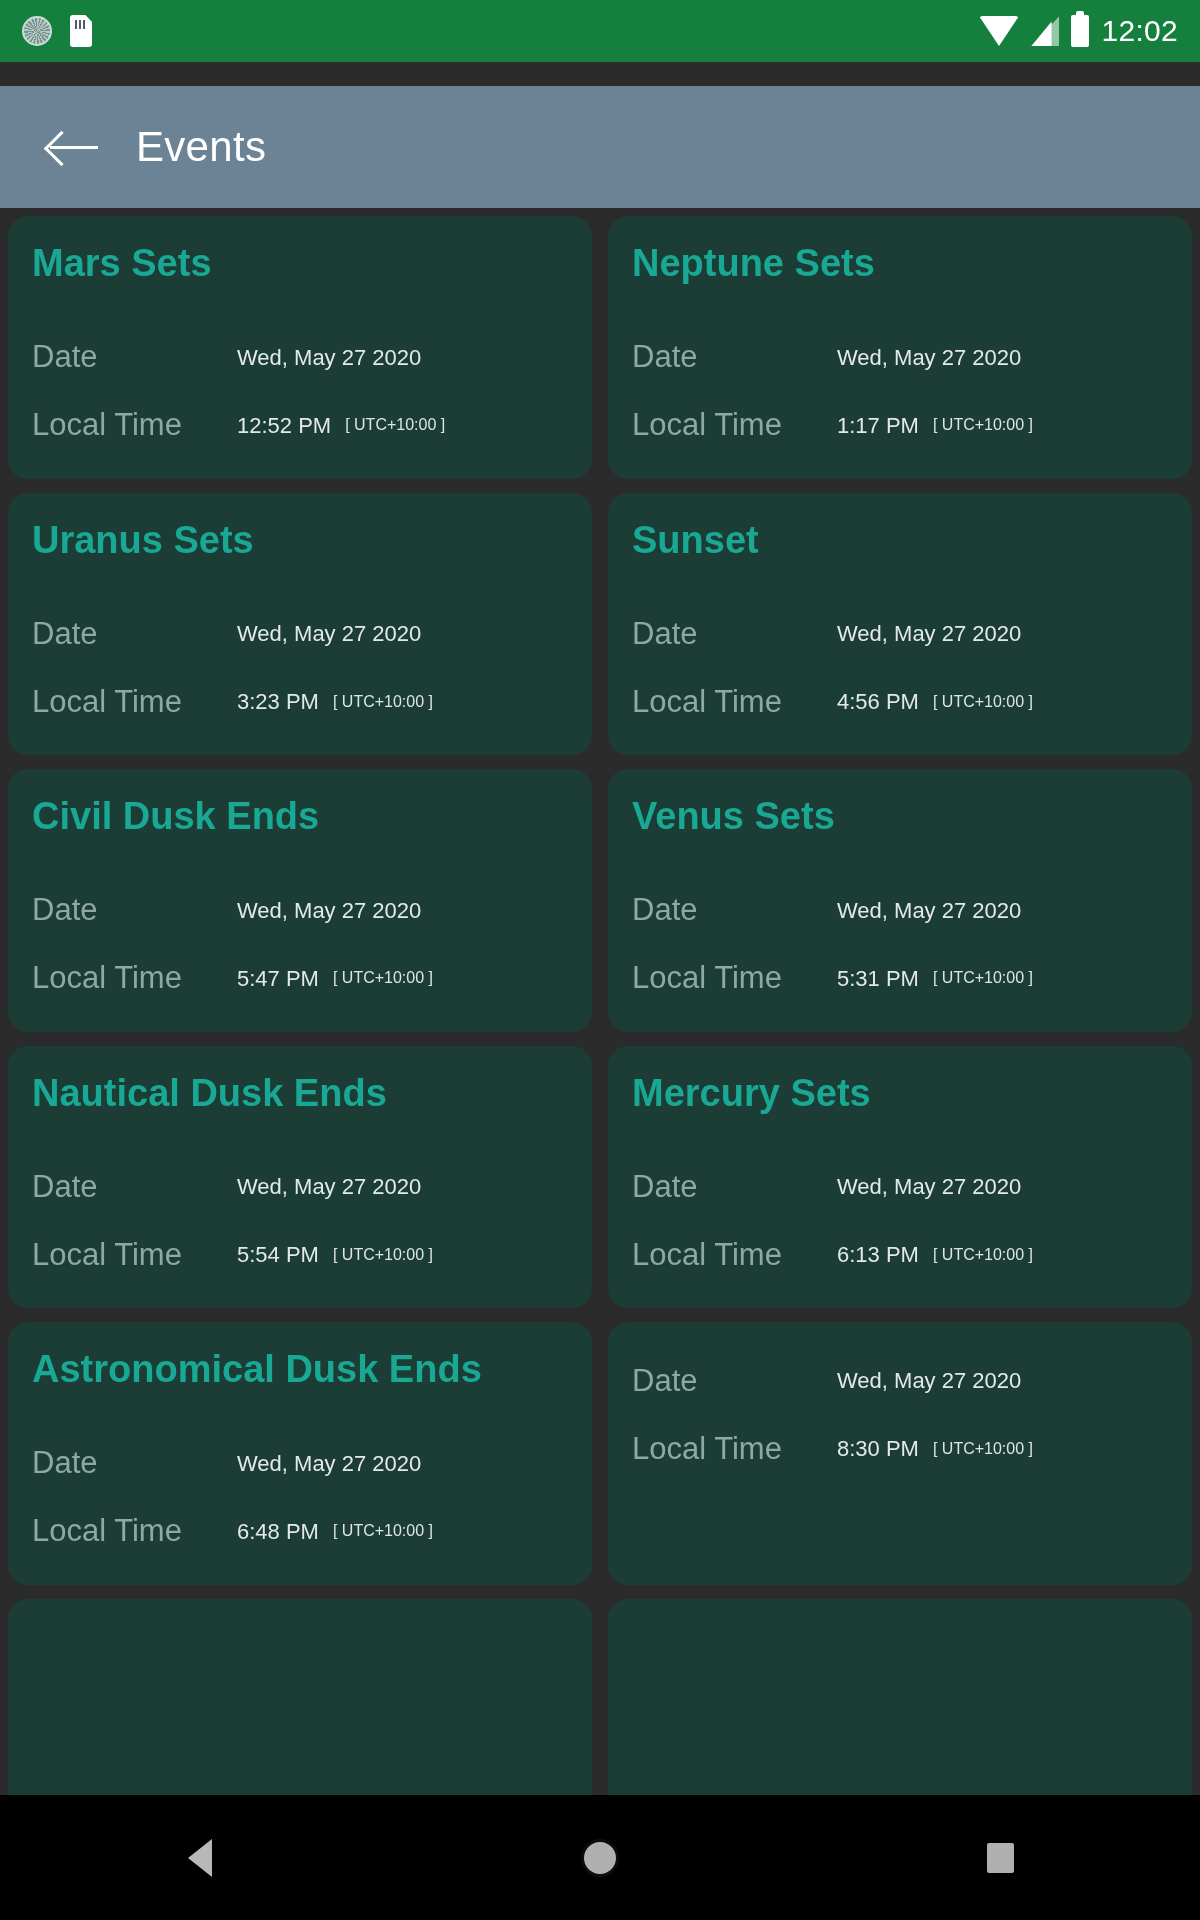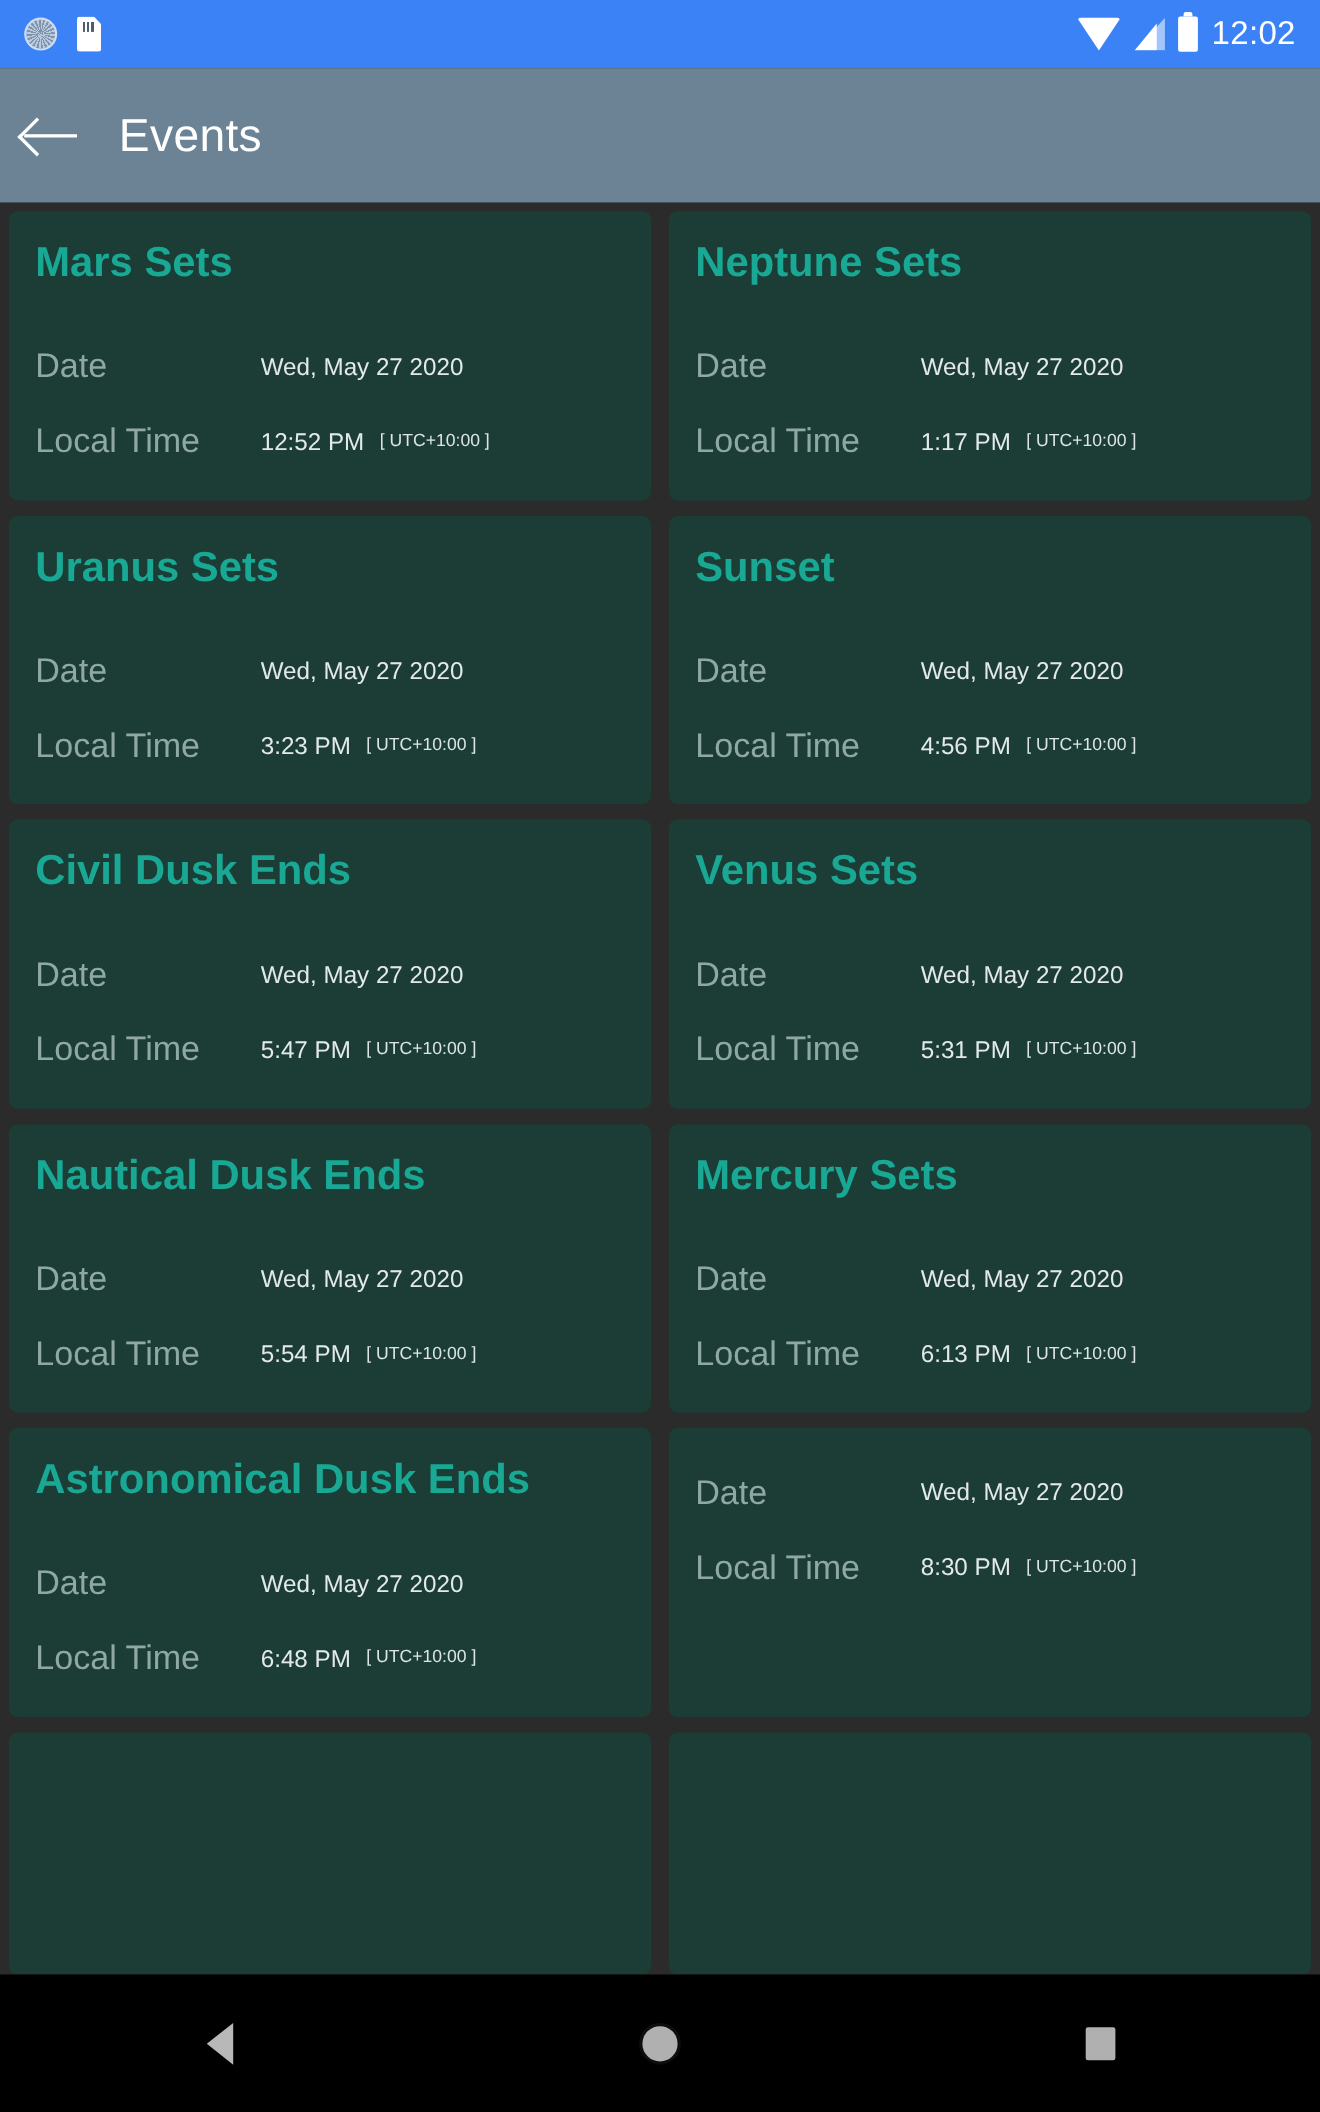--- a/index.html
+++ b/index.html
@@ -6,21 +6,21 @@
   html, body {
     width: 1200px; height: 1920px;
     background: #2b2b2b;
     font-family: "Liberation Sans", sans-serif;
     overflow: hidden;
   }
   .screen { width: 1200px; height: 1920px; display: flex; flex-direction: column; position: relative; }
 
   
   .statusbar {
-    height: 62px; background: #3b82f6;
+    height: 62px; background: #15803d;
     display: flex; align-items: center; justify-content: space-between;
     padding: 0 22px; flex: 0 0 auto;
   }
   .sb-left { display: flex; align-items: center; gap: 18px; }
   .sb-right { display: flex; align-items: center; gap: 12px; }
   .icon-screenshot {
     width: 30px; height: 30px; border-radius: 50%;
     background: repeating-conic-gradient(#cfd6da 0deg 9deg, #8b989f 9deg 18deg);
     border: 2px solid #e8eef1; opacity: .85;
   }
@@ -60,41 +60,41 @@
   .icon-battery::before {
     content:""; position:absolute; top:-4px; left:5px; width:8px; height:4px;
     background:#fff; border-radius:2px 2px 0 0;
   }
   .sb-clock { color:#fff; font-size:30px; letter-spacing:.3px; }
 
   
   .appbar {
     height: 122px; background: #6b8394;
     display: flex; align-items: center; gap: 36px;
-    padding: 0 20px; flex: 0 0 auto;
+    padding: 0 48px; flex: 0 0 auto; margin-top: 24px;
   }
   .back-arrow { width: 52px; height: 44px; position: relative; cursor: pointer; }
   .back-arrow::before {
     content:""; position:absolute; top:21px; left:2px; width:48px; height:3px; background:#fff;
   }
   .back-arrow::after {
     content:""; position:absolute; top:11px; left:1px; width:22px; height:22px;
     border-left:3px solid #fff; border-bottom:3px solid #fff; transform: rotate(45deg);
   }
   .appbar-title { color:#fff; font-size:42px; font-weight:400; letter-spacing:.3px; }
 
   
   .content {
     flex: 1 1 auto; overflow: hidden;
     padding: 8px 8px 0 8px;
     display: grid; grid-template-columns: 1fr 1fr;
     gap: 14px 16px; align-content: start;
   }
   .card {
-    background: #1b3d36; border-radius: 8px;
+    background: #1b3d36; border-radius: 20px;
     padding: 26px 24px 24px 24px;
     display: flex; flex-direction: column;
   }
   .card-title {
     color:#19a894; font-size: 38px; font-weight: bold;
     line-height: 1.12; margin-bottom: 40px;
   }
   .row { display: flex; align-items: center; margin-top: 4px; min-height: 58px; }
   .row + .row { margin-top: 10px; }
   .row-label {

